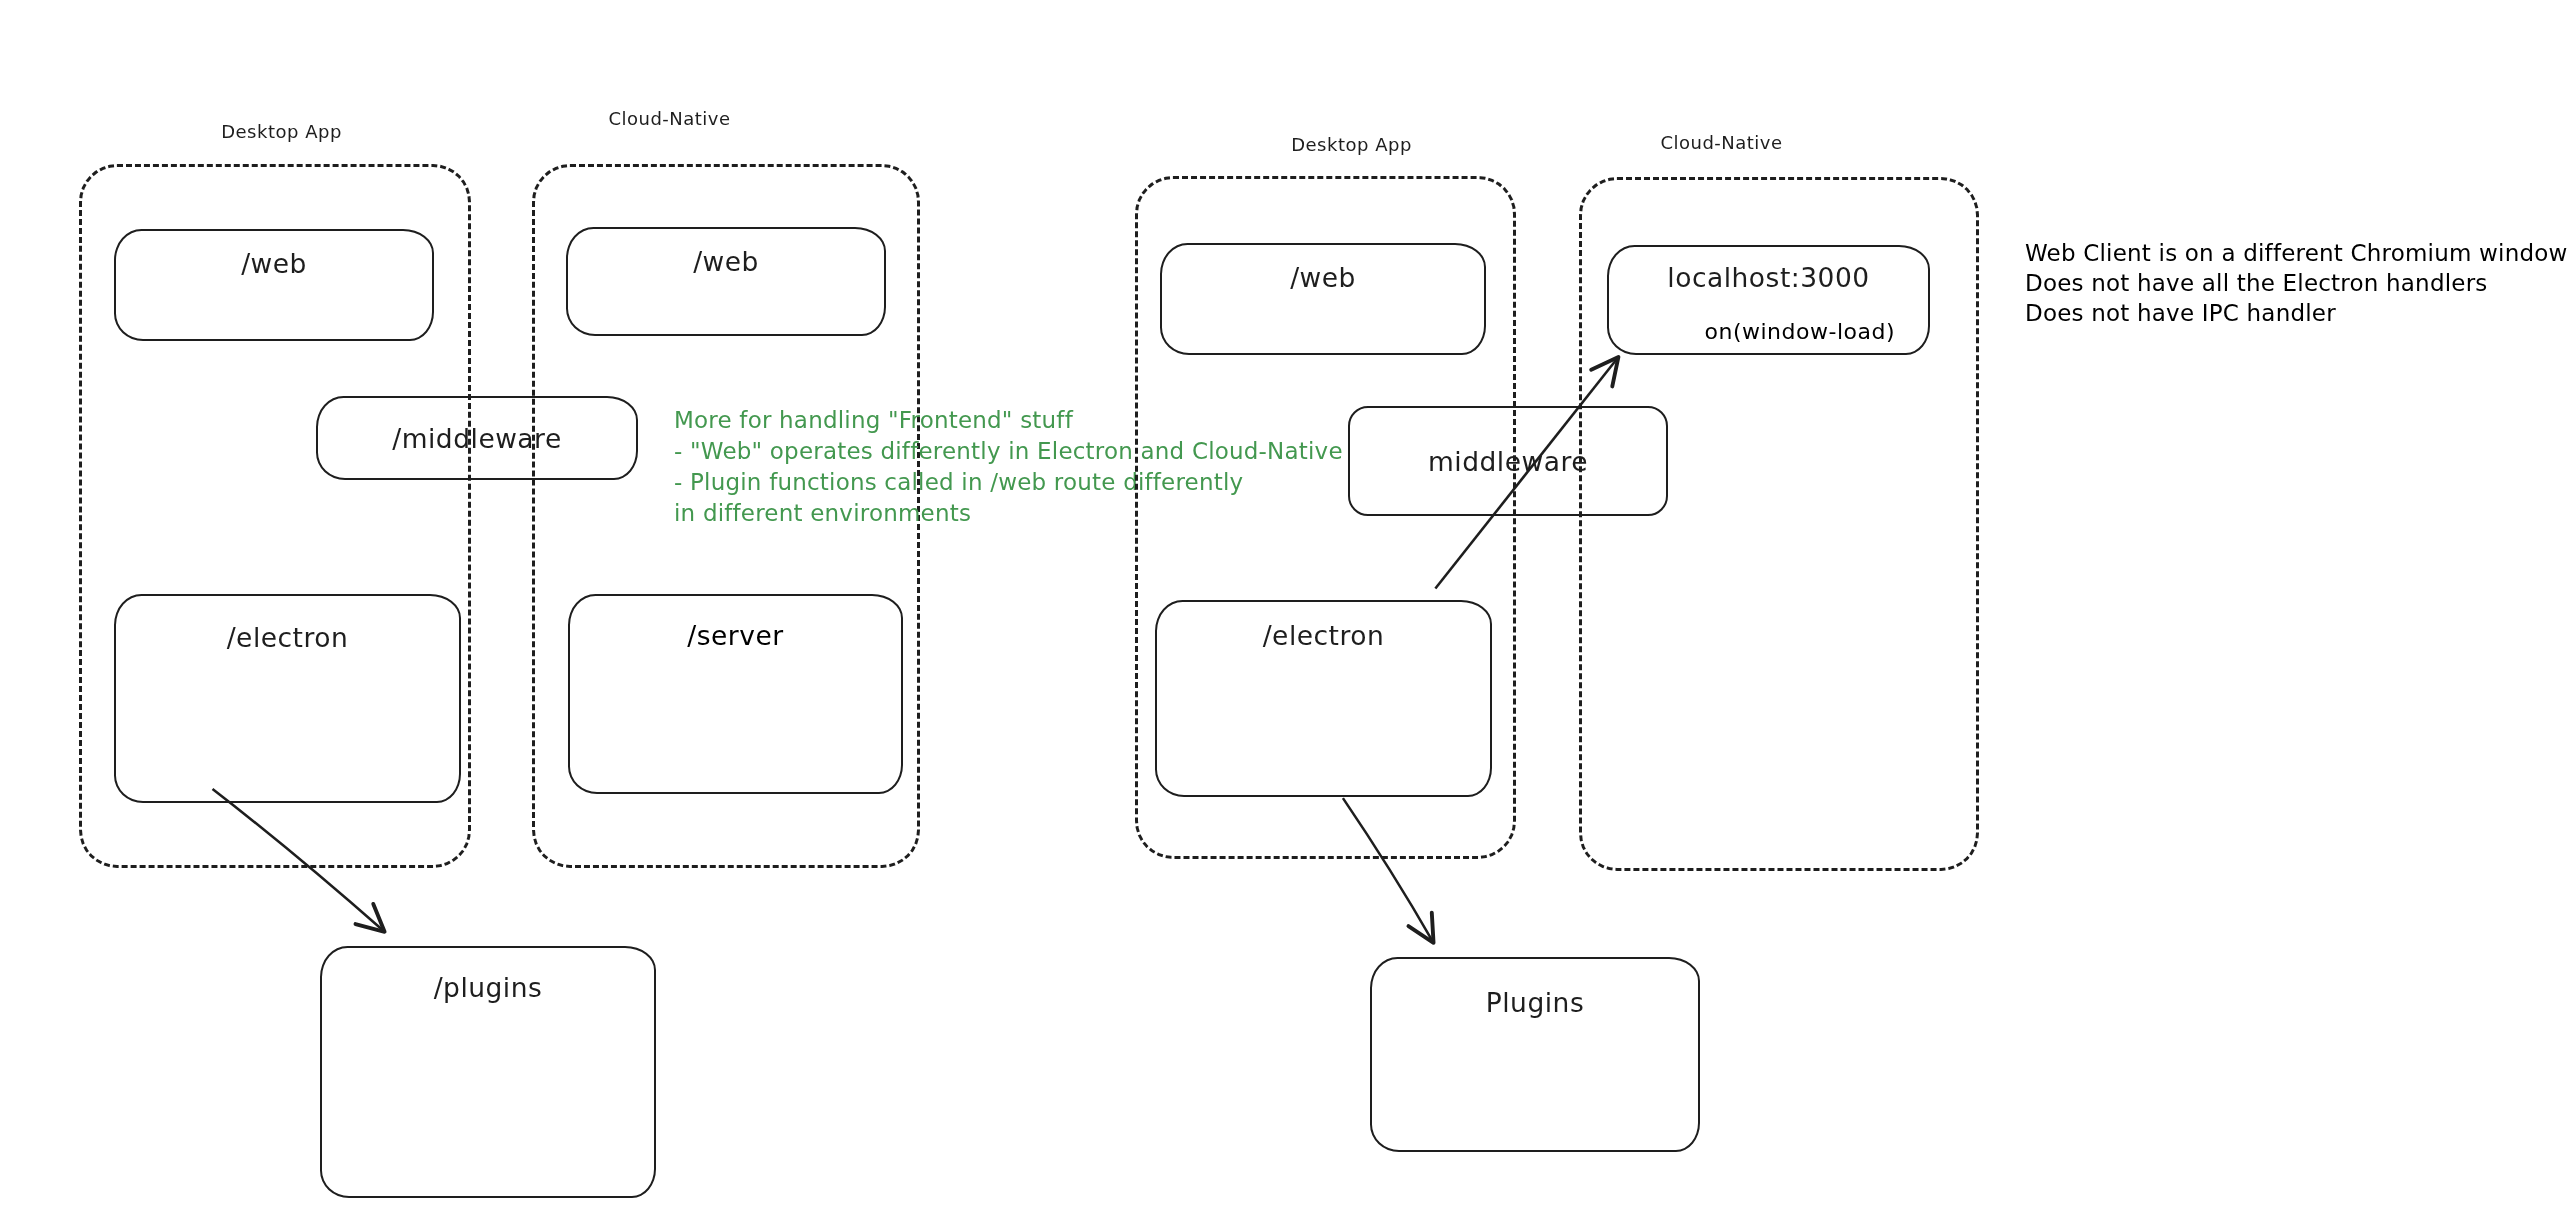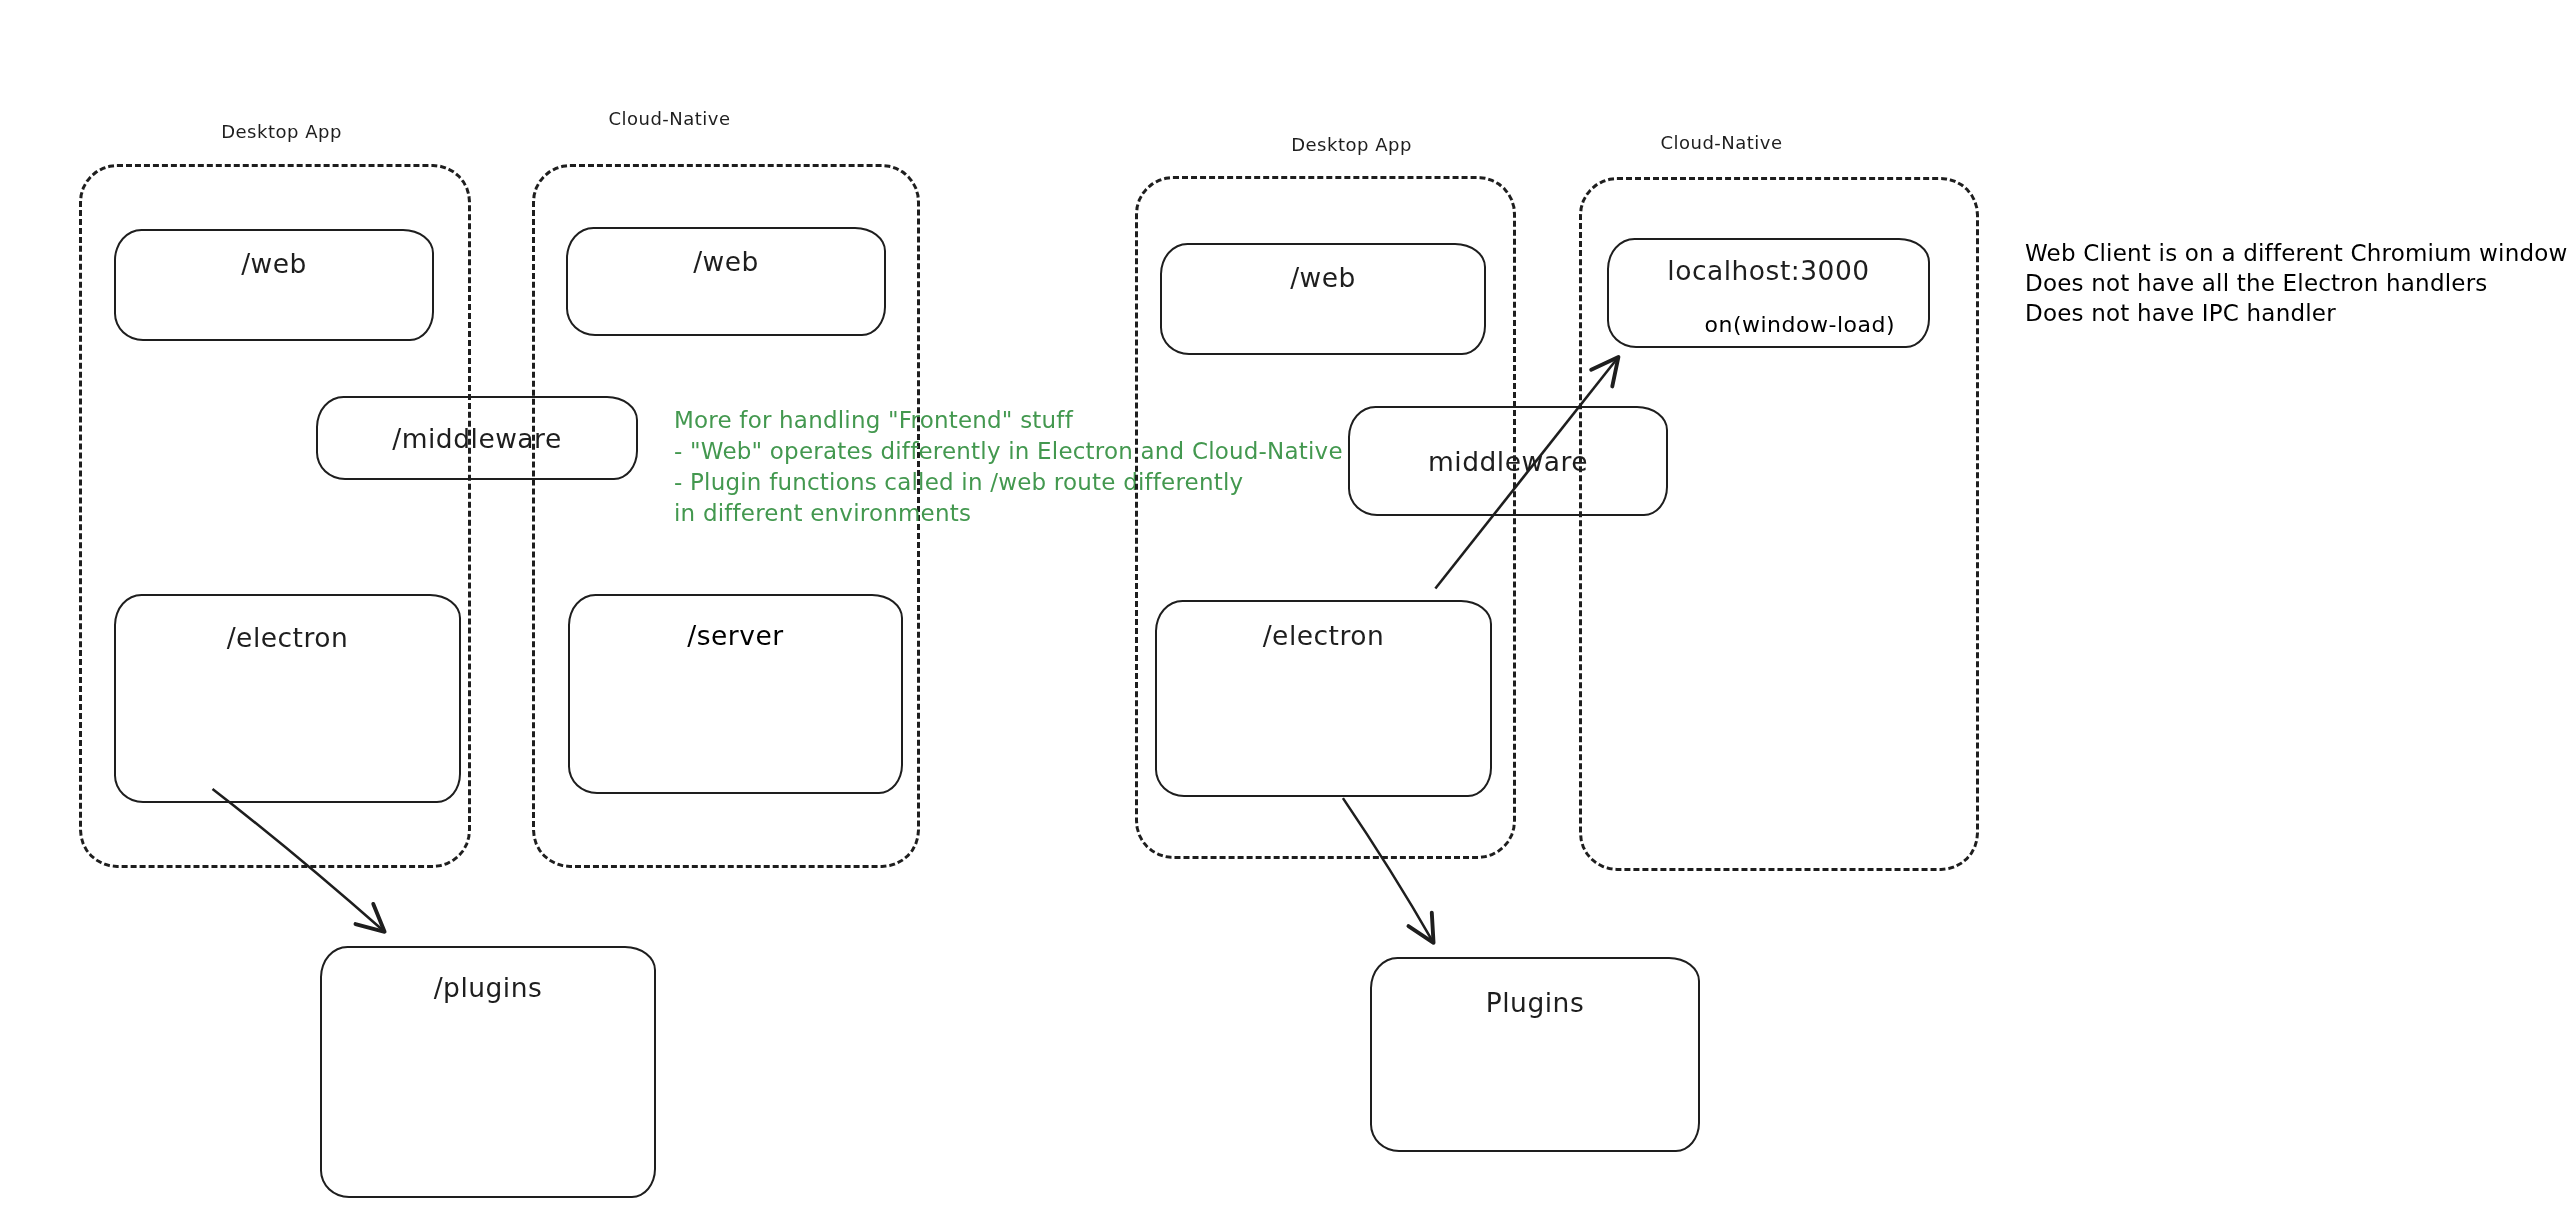--- a/index.html
+++ b/index.html
@@ -111,26 +111,26 @@
   <div class="group-title" style="left:1214px;top:134px;">Desktop App</div>
   <div class="group" style="left:1135px;top:176px;width:375px;height:677px;"></div>
 
   <div class="group-title" style="left:1584px;top:132px;">Cloud-Native</div>
   <div class="group" style="left:1579px;top:177px;width:394px;height:688px;"></div>
 
   <div class="node" style="left:1160px;top:243px;width:326px;height:112px;">
     <div class="node-label" style="padding-top:16.5px;">/web</div>
   </div>
 
-  <div class="node" style="left:1607px;top:238px;width:323px;height:110px;">
+  <div class="node" style="left:1607px;top:245px;width:323px;height:110px;">
     <div class="node-label" style="padding-top:14.6px;">localhost:3000</div>
     <div class="row2 red-text">on(window-load)</div>
   </div>
 
-  <div class="node" style="left:1348px;top:406px;width:320px;height:110px;">
+  <div class="node" style="left:1348px;top:406px;width:320px;height:110px;border-radius:20px;">
     <div class="node-label v-center">middleware</div>
   </div>
 
   <div class="node" style="left:1155px;top:600px;width:337px;height:197px;">
     <div class="node-label" style="padding-top:18.3px;">/electron</div>
   </div>
 
   <div class="node" style="left:1370px;top:957px;width:330px;height:195px;">
     <div class="node-label" style="padding-top:27.5px;">Plugins</div>
   </div>

